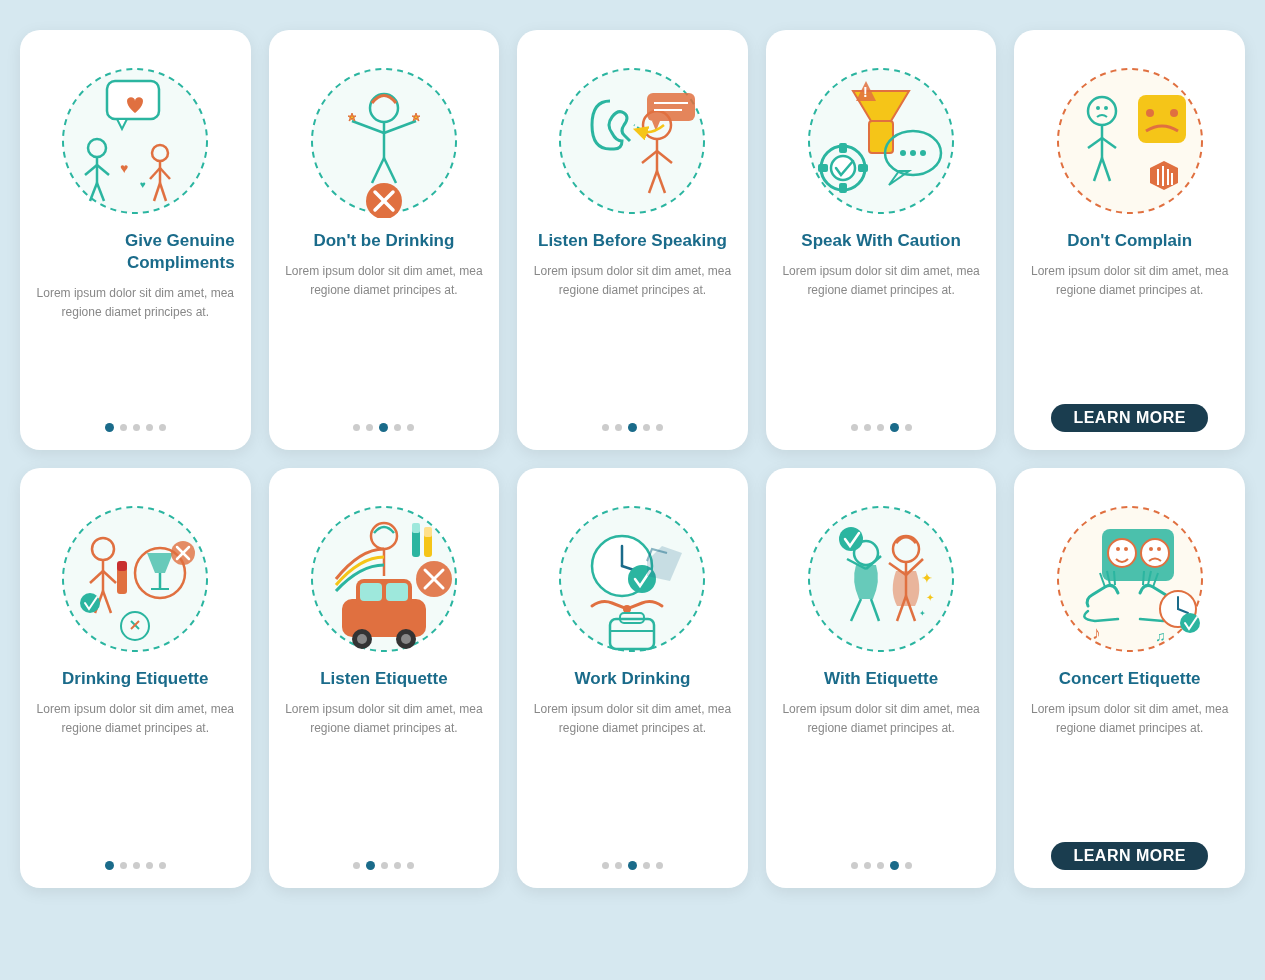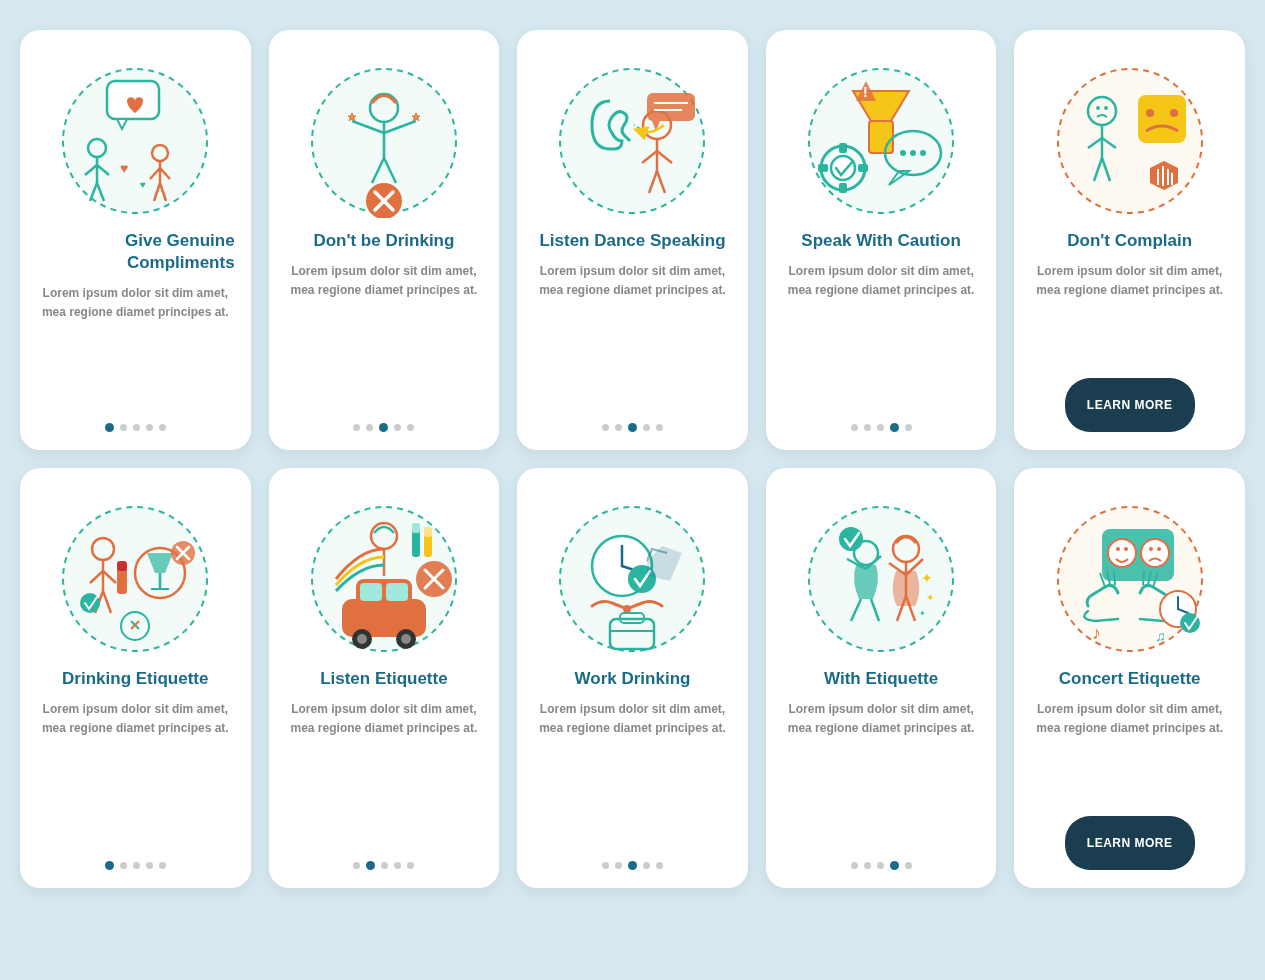--- a/index.html
+++ b/index.html
@@ -42,21 +42,20 @@
       text-align: right;
       margin-bottom: 10px;
       line-height: 1.3;
     }
     .card-body {
       font-size: 12px;
       color: #888;
       text-align: center;
       line-height: 1.6;
       flex: 1;
-      font-weight: bold;
     }
     .dots {
       display: flex;
       gap: 6px;
       margin-top: 14px;
       align-items: center;
     }
     .dot {
       width: 7px;
       height: 7px;
@@ -67,22 +66,22 @@
       background: #1a6b8a;
       width: 9px;
       height: 9px;
     }
     .btn-learn {
       margin-top: 14px;
       background: #1a3d4f;
       color: #fff;
       border: none;
       border-radius: 25px;
-      padding: 20px 22px;
-      font-size: 12px;
+      padding: 5px 22px;
+      font-size: 16px;
       font-weight: 600;
       cursor: pointer;
       letter-spacing: 0.5px;
     }
     svg text { font-family: Arial, sans-serif; }
   </style>
 </head>
 <body>
 
 <div class="grid">
@@ -181,21 +180,21 @@
         <polygon points="100,68 108,68 104,78" fill="#e07040" opacity="0.85"></polygon>
 
         <path d="M112 72 Q100 82 88 78" fill="none" stroke="#f5c518" stroke-width="2.5" marker-end="url(#arr1)"></path>
         <defs>
           <marker id="arr1" markerWidth="6" markerHeight="6" refX="3" refY="3" orient="auto">
             <path d="M0,0 L6,3 L0,6 Z" fill="#f5c518"></path>
           </marker>
         </defs>
       </svg>
     </div>
-    <div class="card-title">Listen Dance Speaking</div>
+    <div class="card-title">Listen Before Speaking</div>
     <div class="card-body">Lorem ipsum dolor sit dim amet, mea regione diamet principes at.</div>
     <div class="dots">
       <div class="dot"></div>
       <div class="dot"></div>
       <div class="dot active"></div>
       <div class="dot"></div>
       <div class="dot"></div>
     </div>
   </div>
 

